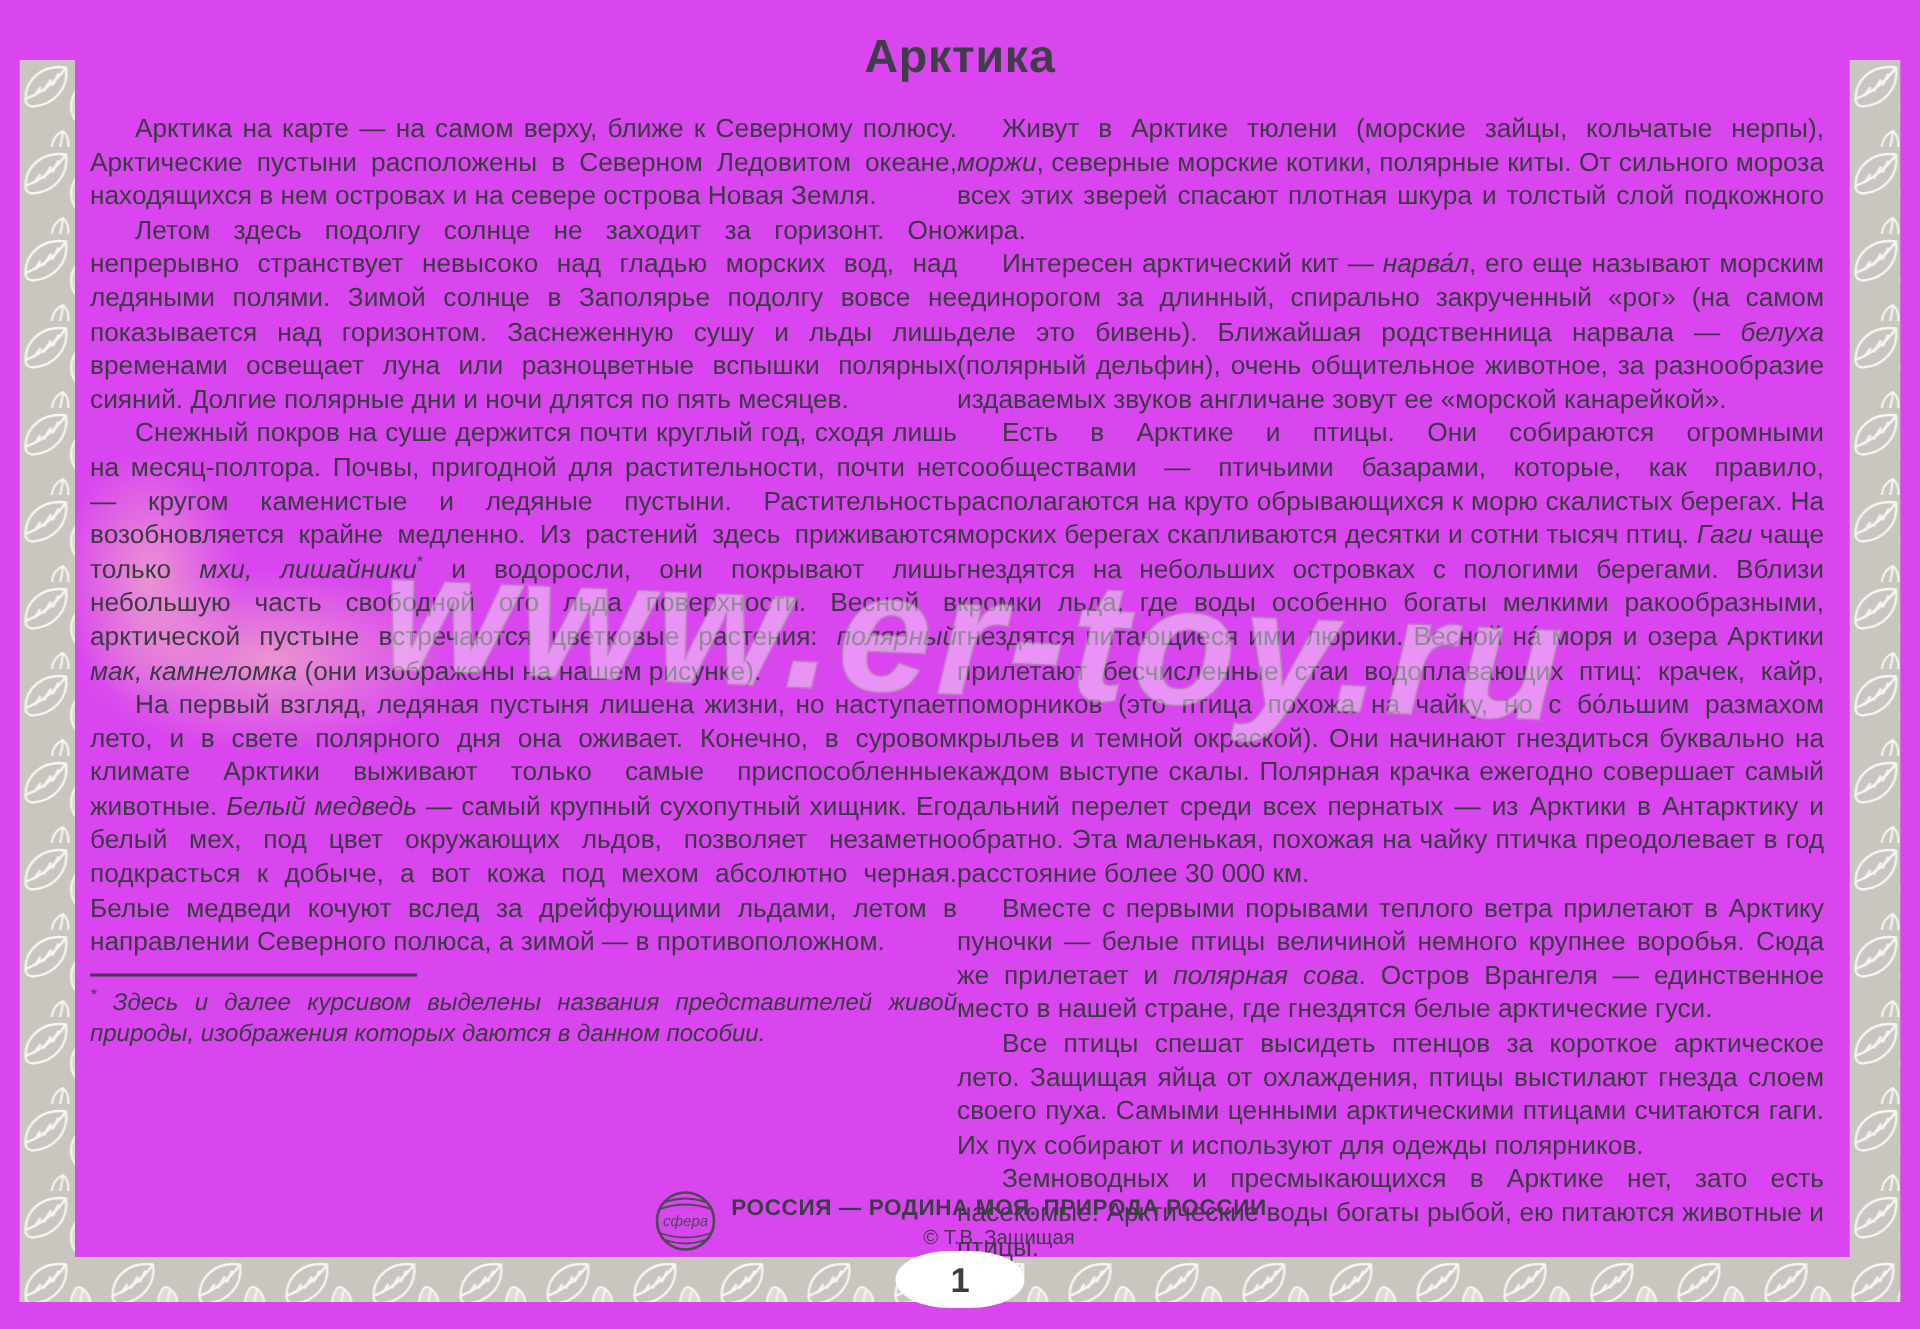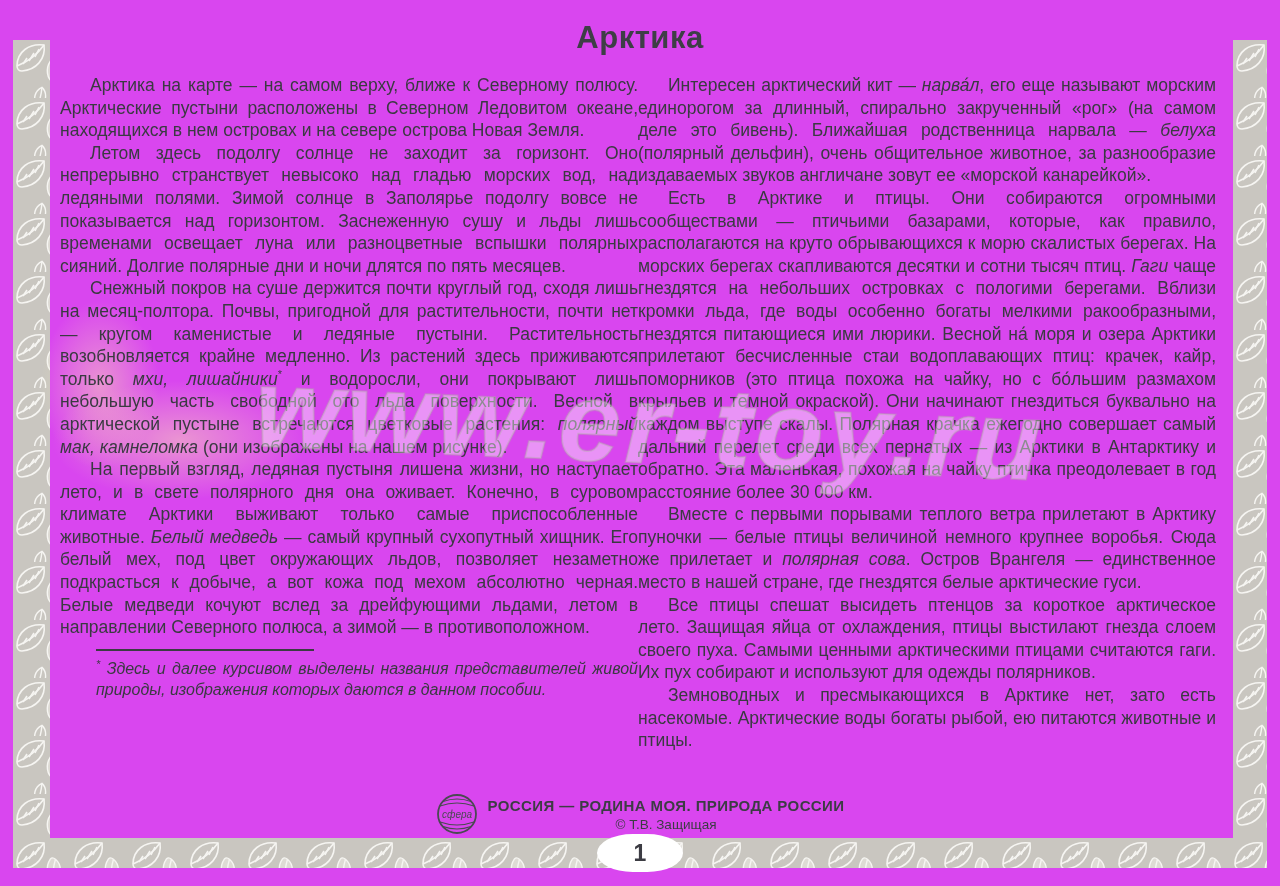--- a/index.html
+++ b/index.html
@@ -10,21 +10,21 @@
   .band-right{left:1233px;top:40px;}
   .band-bottom{left:13px;top:838px;}
   h1.title{position:absolute;left:0;right:0;top:20px;margin:0;text-align:center;
         font-size:31px;font-weight:bold;color:#3e3e46;letter-spacing:0.5px;}
   .columns{position:absolute;left:60px;top:74px;width:1174px;display:flex;}
   .col{width:578px;}
   .para{margin:0;text-indent:30px;text-align:justify;font-size:17.5px;line-height:22.6px;
         color:#3a3a41;}
   .para i{font-style:italic;}
   sup{font-size:11px;line-height:0;}
-  .footnote-block{margin-top:10px;margin-left:36px;}
+  .footnote-block{margin-top:10px;}
   .footnote-rule{width:218px;border-top:2px solid #3c3c43;margin:0 0 7px 0;}
   .footnote{margin:0;font-style:italic;font-size:16px;line-height:21px;text-align:justify;color:#3a3a41;}
   .footer{position:absolute;left:0;right:0;top:793px;display:flex;justify-content:center;
         align-items:center;gap:10px;}
   .footer-text{text-align:center;}
   .series-title{font-weight:bold;font-size:15px;letter-spacing:0.4px;color:#3c3c44;}
   .copyright{font-size:13.5px;color:#3c3c44;margin-top:3px;}
   .page-number-pill{position:absolute;left:597px;top:834px;width:86px;height:38px;background:#ffffff;
         border-radius:50% / 60%;display:flex;align-items:center;justify-content:center;}
   .page-number{font-size:23px;font-weight:bold;color:#3c3c43;}
@@ -86,20 +86,21 @@
           <p class="para">Снежный покров на суше держится почти круглый год, сходя лишь на месяц-полтора. Почвы, пригодной для растительности, почти нет — кругом каменистые и ледяные пустыни. Растительность возобновляется крайне медленно. Из растений здесь приживаются только <i>мхи, лишайники</i><sup>*</sup> и водоросли, они покрывают лишь небольшую часть свободной ото льда поверхности. Весной в арктической пустыне встречаются цветковые растения: <i>полярный мак, камнеломка</i> (они изображены на нашем рисунке).</p>
           <p class="para">На первый взгляд, ледяная пустыня лишена жизни, но наступает лето, и в свете полярного дня она оживает. Конечно, в суровом климате Арктики выживают только самые приспособленные животные. <i>Белый медведь</i> — самый крупный сухопутный хищник. Его белый мех, под цвет окружающих льдов, позволяет незаметно подкрасться к добыче, а вот кожа под мехом абсолютно черная. Белые медведи кочуют вслед за дрейфующими льдами, летом в направлении Северного полюса, а зимой — в противоположном.</p>
         </div>
       <div class="footnote-block">
         <div class="footnote-rule"></div>
         <p class="footnote"><sup>*</sup><span> Здесь и далее курсивом выделены названия представителей живой природы, изображения которых даются в данном пособии.</span></p>
       </div>
     </div>
     <div class="col">
       <div>
+          <p class="para">Живут в Арктике тюлени (морские зайцы, кольчатые нерпы), <i>моржи</i>, северные морские котики, полярные киты. От сильного мороза всех этих зверей спасают плотная шкура и толстый слой подкожного жира.</p>
           <p class="para">Интересен арктический кит — <i>нарва́л</i>, его еще называют морским единорогом за длинный, спирально закрученный «рог» (на самом деле это бивень). Ближайшая родственница нарвала — <i>белуха</i> (полярный дельфин), очень общительное животное, за разнообразие издаваемых звуков англичане зовут ее «морской канарейкой».</p>
           <p class="para">Есть в Арктике и птицы. Они собираются огромными сообществами — птичьими базарами, которые, как правило, располагаются на круто обрывающихся к морю скалистых берегах. На морских берегах скапливаются десятки и сотни тысяч птиц. <i>Гаги</i> чаще гнездятся на небольших островках с пологими берегами. Вблизи кромки льда, где воды особенно богаты мелкими ракообразными, гнездятся питающиеся ими люрики. Весной на́ моря и озера Арктики прилетают бесчисленные стаи водоплавающих птиц: крачек, кайр, поморников (это птица похожа на чайку, но с бо́льшим размахом крыльев и темной окраской). Они начинают гнездиться буквально на каждом выступе скалы. Полярная крачка ежегодно совершает самый дальний перелет среди всех пернатых — из Арктики в Антарктику и обратно. Эта маленькая, похожая на чайку птичка преодолевает в год расстояние более 30 000 км.</p>
           <p class="para">Вместе с первыми порывами теплого ветра прилетают в Арктику пуночки — белые птицы величиной немного крупнее воробья. Сюда же прилетает и <i>полярная сова</i>. Остров Врангеля — единственное место в нашей стране, где гнездятся белые арктические гуси.</p>
           <p class="para">Все птицы спешат высидеть птенцов за короткое арктическое лето. Защищая яйца от охлаждения, птицы выстилают гнезда слоем своего пуха. Самыми ценными арктическими птицами считаются гаги. Их пух собирают и используют для одежды полярников.</p>
           <p class="para">Земноводных и пресмыкающихся в Арктике нет, зато есть насекомые. Арктические воды богаты рыбой, ею питаются животные и птицы.</p>
         </div>
     </div>
   </div>
 
   <div class="watermark">www.er-toy.ru</div>

